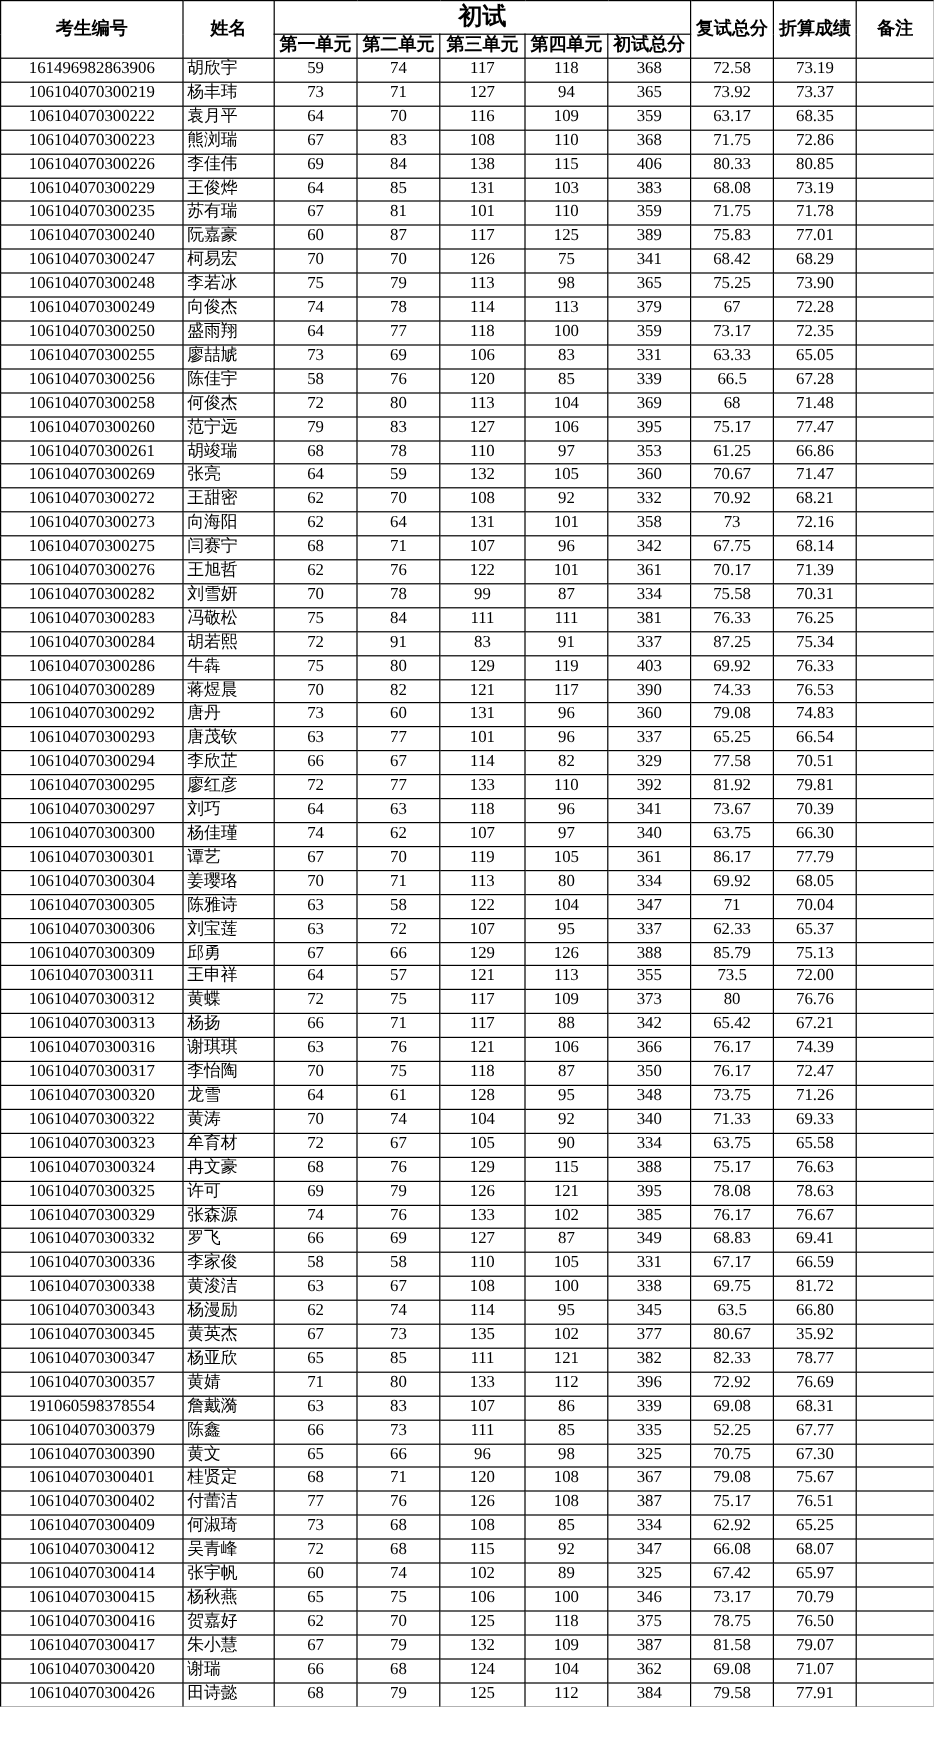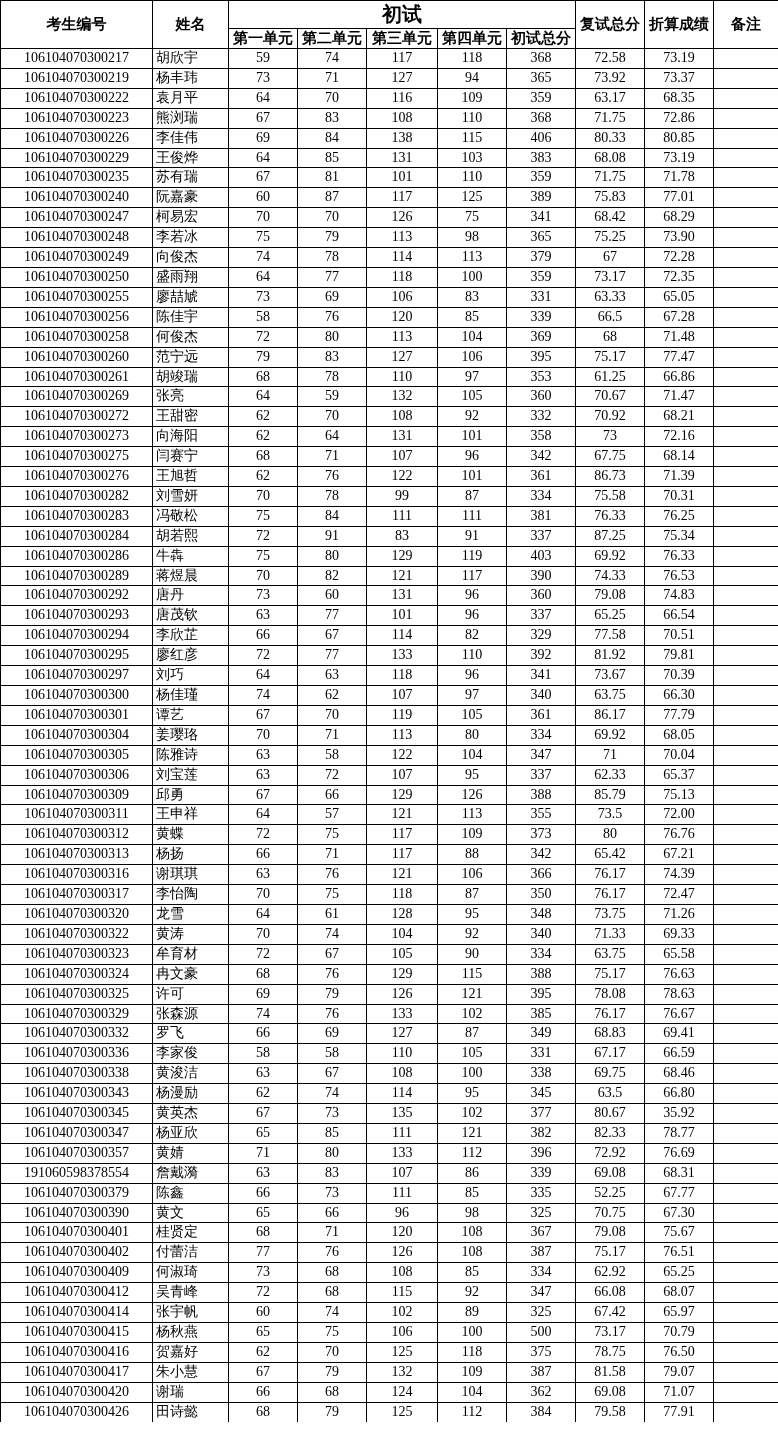--- a/index.html
+++ b/index.html
@@ -79,21 +79,21 @@
       <tr>
         <th>第一单元</th>
         <th>第二单元</th>
         <th>第三单元</th>
         <th>第四单元</th>
         <th>初试总分</th>
       </tr>
     </thead>
     <tbody>
         <tr>
-          <td>106104070300217</td>
+          <td>161496982863906</td>
           <td class="name-cell">胡欣宇</td>
           <td>59</td>
           <td>74</td>
           <td>117</td>
           <td>118</td>
           <td>368</td>
           <td>72.58</td>
           <td>73.19</td>
           <td></td>
         </tr>
@@ -338,21 +338,21 @@
           <td></td>
         </tr>
         <tr>
           <td>106104070300276</td>
           <td class="name-cell">王旭哲</td>
           <td>62</td>
           <td>76</td>
           <td>122</td>
           <td>101</td>
           <td>361</td>
-          <td>86.73</td>
+          <td>70.17</td>
           <td>71.39</td>
           <td></td>
         </tr>
         <tr>
           <td>106104070300282</td>
           <td class="name-cell">刘雪妍</td>
           <td>70</td>
           <td>78</td>
           <td>99</td>
           <td>87</td>
@@ -699,21 +699,21 @@
         </tr>
         <tr>
           <td>106104070300338</td>
           <td class="name-cell">黄浚洁</td>
           <td>63</td>
           <td>67</td>
           <td>108</td>
           <td>100</td>
           <td>338</td>
           <td>69.75</td>
-          <td>68.46</td>
+          <td>81.72</td>
           <td></td>
         </tr>
         <tr>
           <td>106104070300343</td>
           <td class="name-cell">杨漫励</td>
           <td>62</td>
           <td>74</td>
           <td>114</td>
           <td>95</td>
           <td>345</td>
@@ -853,21 +853,21 @@
           <td>65.97</td>
           <td></td>
         </tr>
         <tr>
           <td>106104070300415</td>
           <td class="name-cell">杨秋燕</td>
           <td>65</td>
           <td>75</td>
           <td>106</td>
           <td>100</td>
-          <td>500</td>
+          <td>346</td>
           <td>73.17</td>
           <td>70.79</td>
           <td></td>
         </tr>
         <tr>
           <td>106104070300416</td>
           <td class="name-cell">贺嘉好</td>
           <td>62</td>
           <td>70</td>
           <td>125</td>

